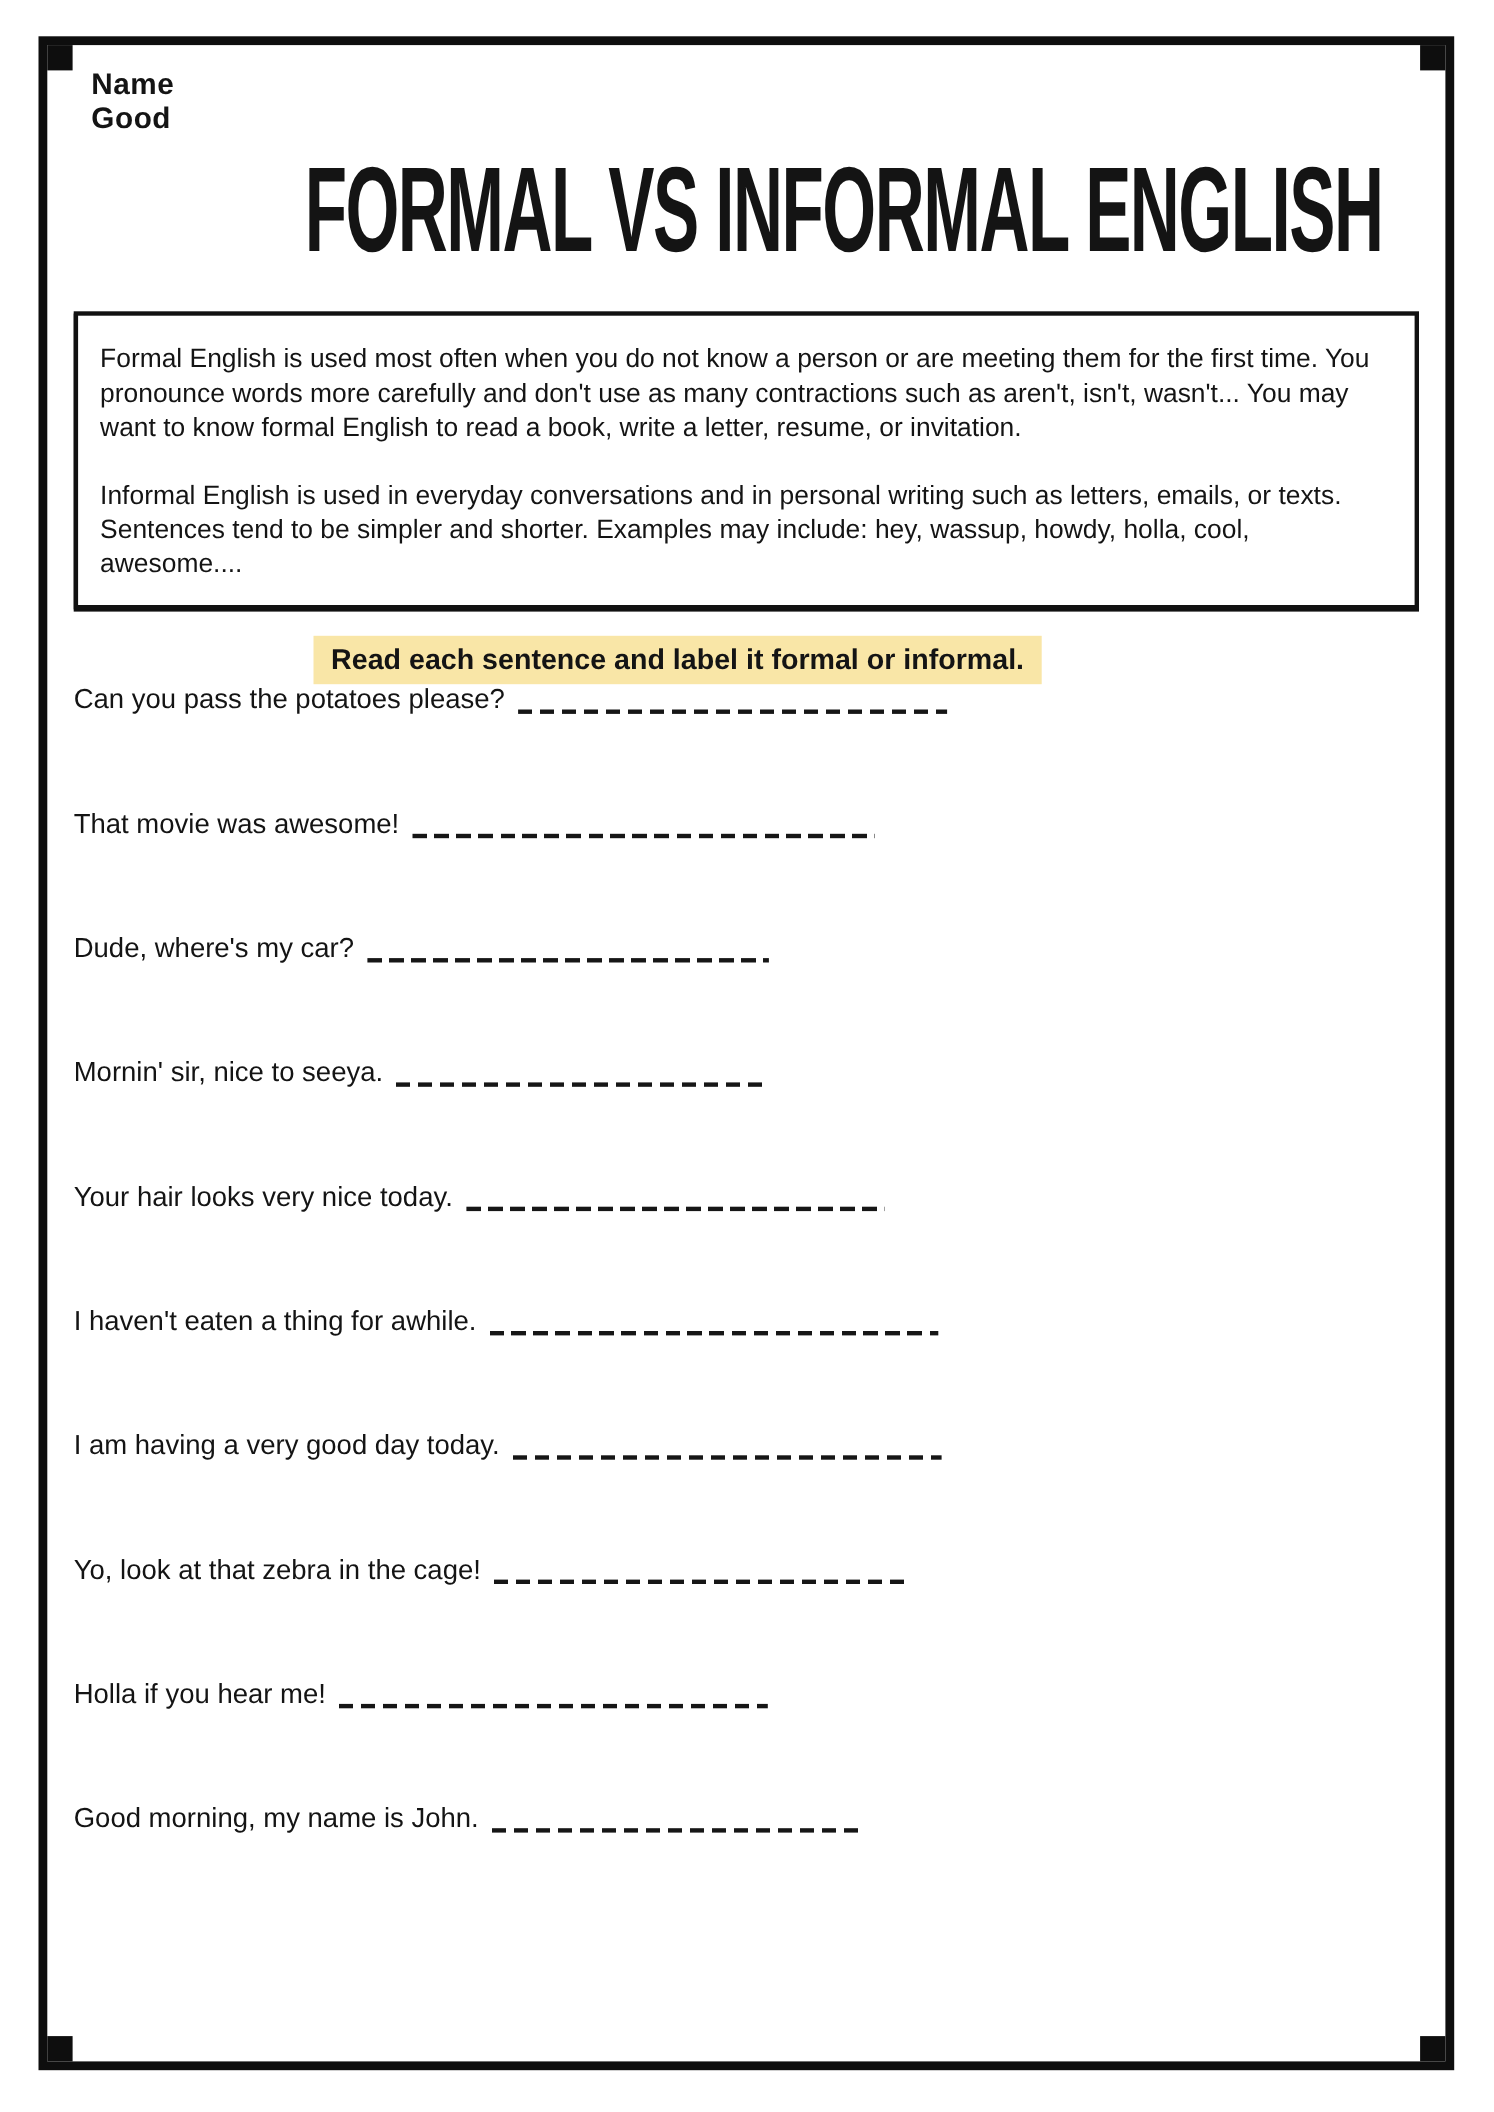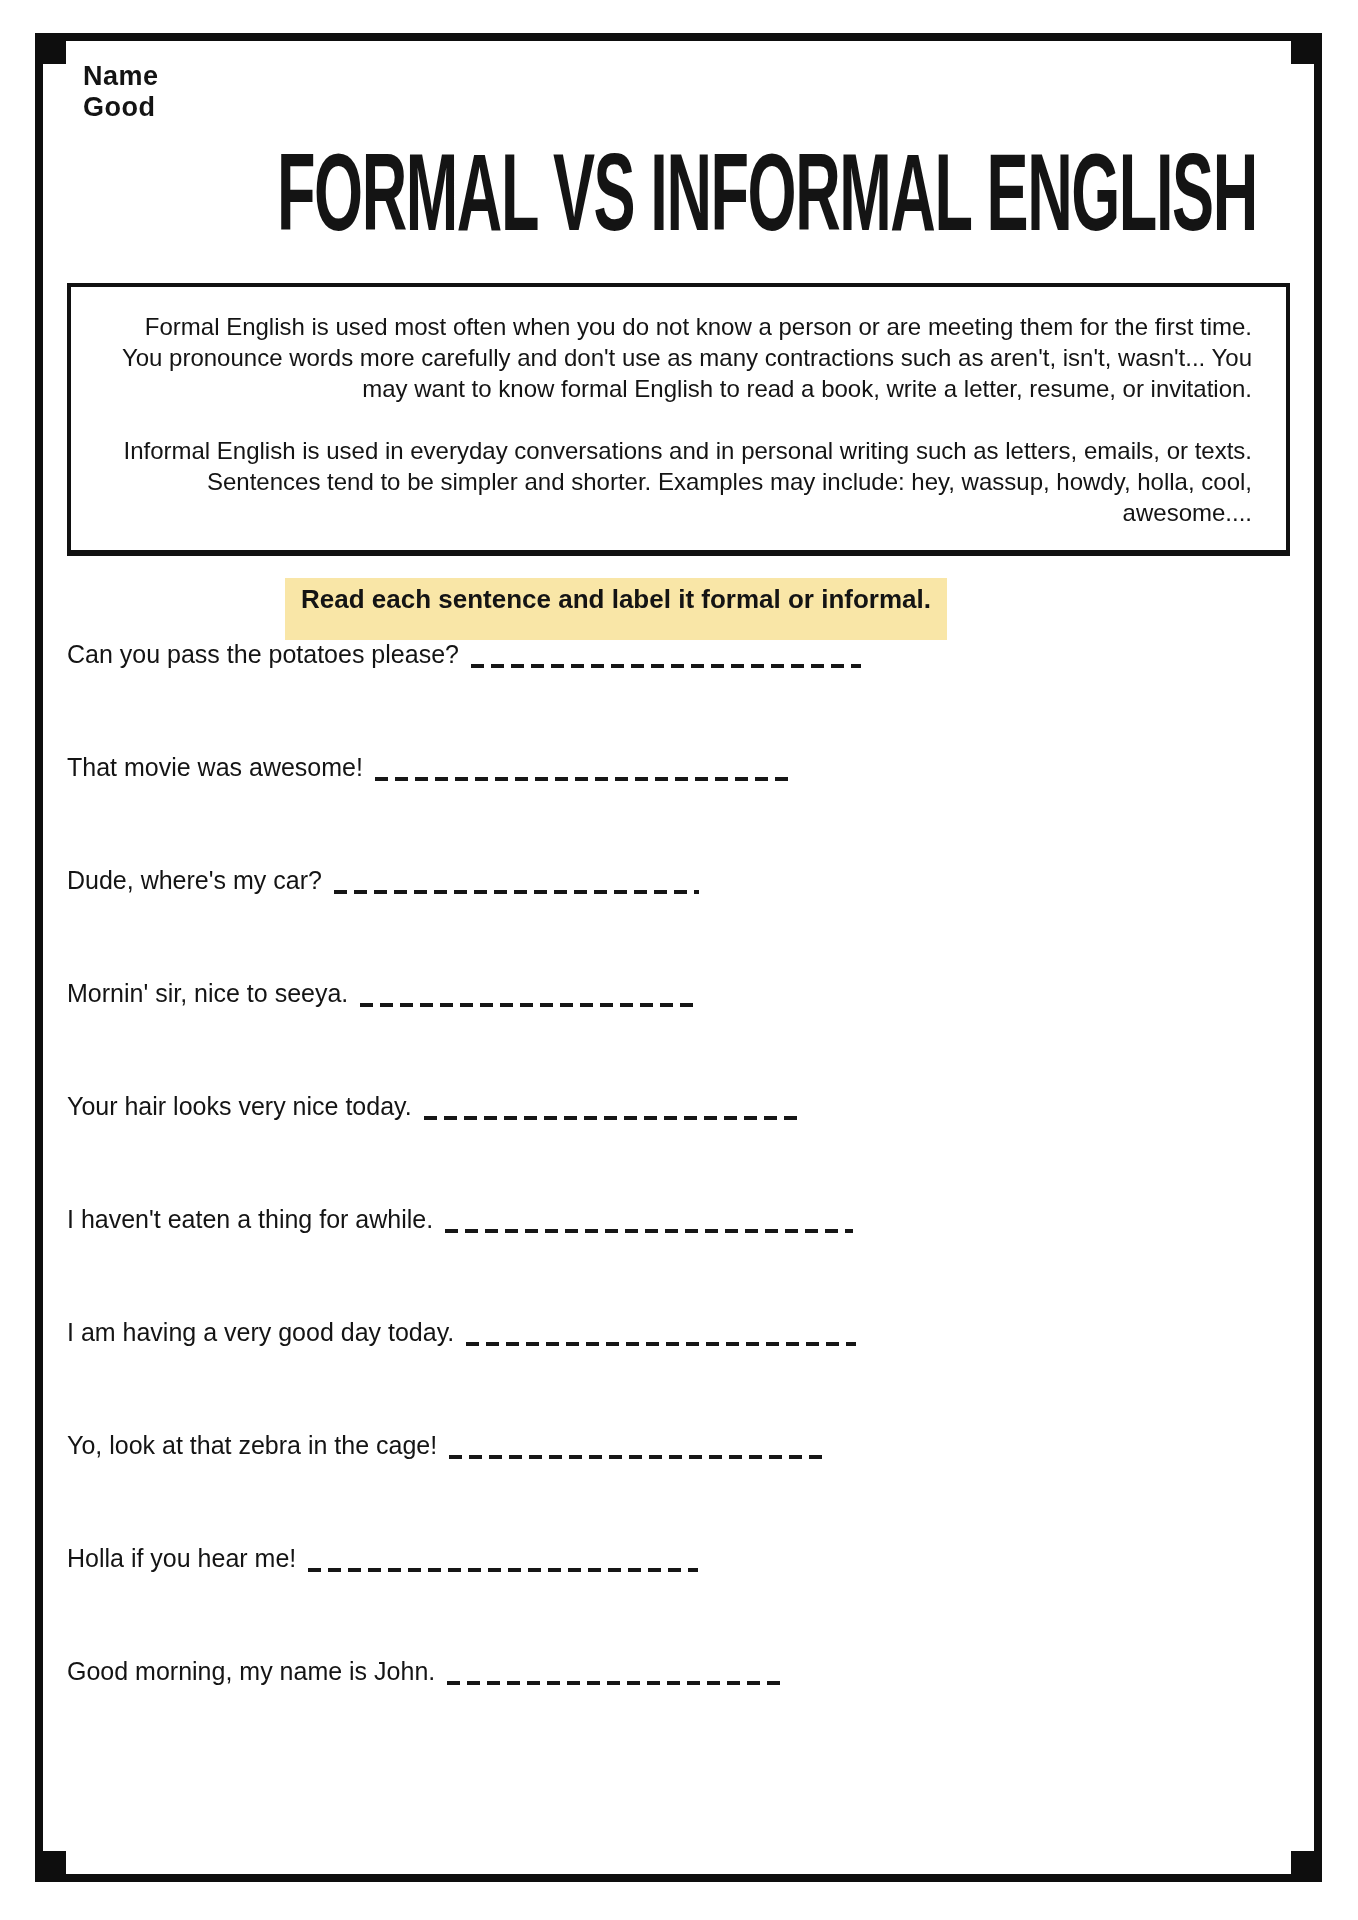--- a/index.html
+++ b/index.html
@@ -76,38 +76,38 @@
     transform: scale(0.70, 1.22);
     transform-origin: center top;
     line-height: 1;
   }
 
   
   .intro-box {
     margin-top: 30px;
     border: 4px solid #111111;
     box-shadow: 0 2px 0 0 #111111;
-    padding: 24px 34px 22px 34px;
-    text-align: right;
+    padding: 24px 34px 22px 20px;
+    text-align: left;
   }
   .intro-box p {
     margin: 0;
     font-size: 24px;
     line-height: 1.3;
     font-weight: 500;
   }
   .intro-box p + p { margin-top: 30px; }
 
   
   .instruction-row { margin-top: 24px; }
   .instruction {
     display: inline-block;
     margin-left: 218px;
     background: #F9E6A7;
-    padding: 6px 16px 25px 16px;
+    padding: 6px 16px 7px 16px;
     font-size: 26px;
     font-weight: 700;
     text-align: center;
   }
 
   
   .sentence-list { }
   .sentence-row {
     display: flex;
     align-items: baseline;

